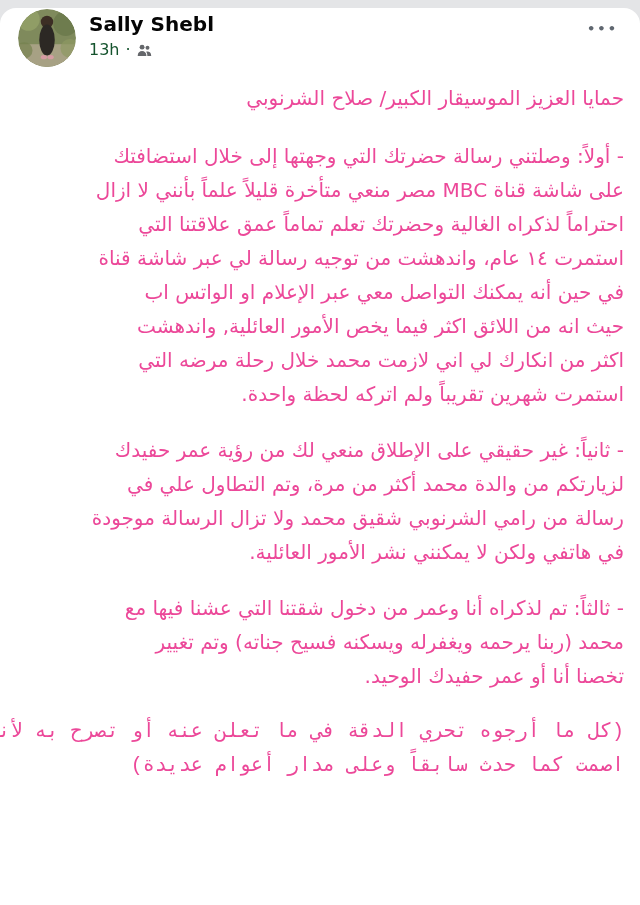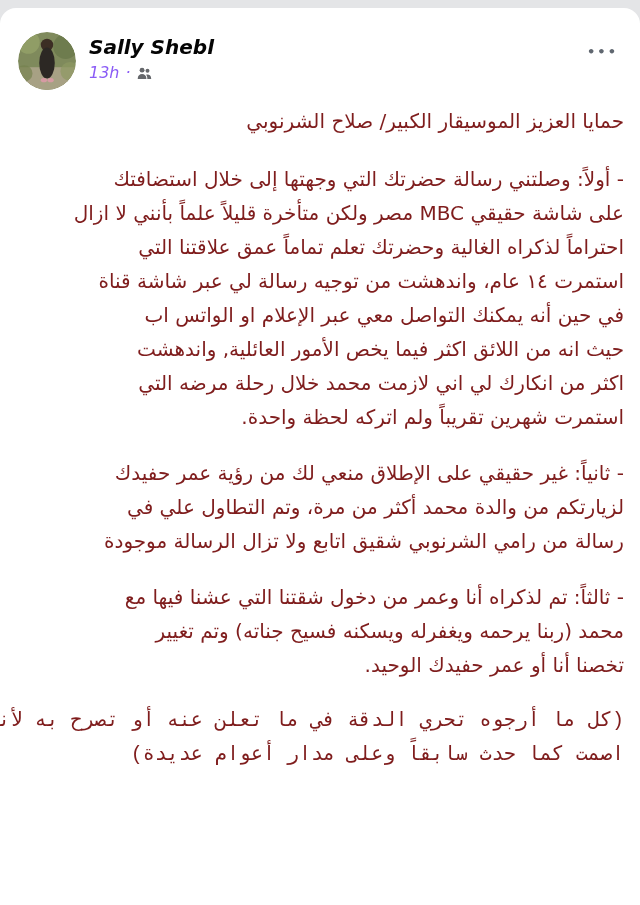--- a/index.html
+++ b/index.html
@@ -18,22 +18,21 @@
     right: 0;
     height: 920px;
     background: #ffffff;
     border-radius: 16px 16px 0 0;
     overflow: hidden;
   }
   
   .header {
     display: flex;
     align-items: flex-start;
-    padding: 24px 16px 0 18px;
-    font-style: italic;
+    padding: 1px 16px 0 18px;
   }
   .avatar {
     width: 58px;
     height: 58px;
     border-radius: 50%;
     overflow: hidden;
     flex: 0 0 auto;
     cursor: pointer;
   }
   .avatar svg { display: block; width: 100%; height: 100%; }
@@ -48,21 +47,21 @@
     color: #050505;
     line-height: 24px;
     cursor: pointer;
   }
   .sub {
     display: flex;
     align-items: center;
     gap: 6px;
     margin-top: 4px;
     font-size: 16px;
-    color: #8b5cf6;
+    color: #14532d;
     line-height: 20px;
   }
   .aud-icon svg { display: block; width: 15px; height: 15px; fill: #65676b; }
   .more-btn {
     flex: 0 0 auto;
     padding: 6px 6px 10px 10px;
     color: #606770;
     font-size: 13px;
     font-weight: 700;
     letter-spacing: 2px;
@@ -70,21 +69,21 @@
     user-select: none;
     margin-top: 6px;
   }
   
   .post-body {
     direction: rtl;
     text-align: right;
     padding: 14px 16px 0 16px;
     font-size: 20px;
     line-height: 34px;
-    color: #7f1d1d;
+    color: #ec4899;
   }
   .line {
     white-space: nowrap;
     overflow: visible;
   }
   .title-line { margin: 0 0 24px 0; }
   .para { margin: 0 0 22px 0; }
   .para.last { margin: 0; font-family: Liberation Mono, monospace; }
 </style>
 </head>
@@ -137,33 +136,34 @@
     </div>
 
   </div>
 
   <div class="post-body" dir="rtl">
 
     <div class="line title-line">حمايا العزيز الموسيقار الكبير/ صلاح الشرنوبي</div>
 
     <div class="para">
       <div class="line">- أولاً: وصلتني رسالة حضرتك التي وجهتها إلى خلال استضافتك</div>
-      <div class="line">على شاشة حقيقي MBC مصر ولكن متأخرة قليلاً علماً بأنني لا ازال</div>
+      <div class="line">على شاشة قناة MBC مصر منعي متأخرة قليلاً علماً بأنني لا ازال</div>
       <div class="line">احتراماً لذكراه الغالية وحضرتك تعلم تماماً عمق علاقتنا التي</div>
       <div class="line">استمرت ١٤ عام، واندهشت من توجيه رسالة لي عبر شاشة قناة</div>
       <div class="line">في حين أنه يمكنك التواصل معي عبر الإعلام او الواتس اب</div>
       <div class="line">حيث انه من اللائق اكثر فيما يخص الأمور العائلية, واندهشت</div>
       <div class="line">اكثر من انكارك لي اني لازمت محمد خلال رحلة مرضه التي</div>
       <div class="line">استمرت شهرين تقريباً ولم اتركه لحظة واحدة.</div>
     </div>
 
     <div class="para">
       <div class="line">- ثانياً: غير حقيقي على الإطلاق منعي لك من رؤية عمر حفيدك</div>
       <div class="line">لزيارتكم من والدة محمد أكثر من مرة، وتم التطاول علي في</div>
-      <div class="line">رسالة من رامي الشرنوبي شقيق اتابع ولا تزال الرسالة موجودة</div>
+      <div class="line">رسالة من رامي الشرنوبي شقيق محمد ولا تزال الرسالة موجودة</div>
+      <div class="line">في هاتفي ولكن لا يمكنني نشر الأمور العائلية.</div>
     </div>
 
     <div class="para">
       <div class="line">- ثالثاً: تم لذكراه أنا وعمر من دخول شقتنا التي عشنا فيها مع</div>
       <div class="line">محمد (ربنا يرحمه ويغفرله ويسكنه فسيح جناته) وتم تغيير</div>
       <div class="line">تخصنا أنا أو عمر حفيدك الوحيد.</div>
     </div>
 
     <div class="para last">
       <div class="line">(كل ما أرجوه تحري الدقة في ما تعلن عنه أو تصرح به لأنني لن</div>

